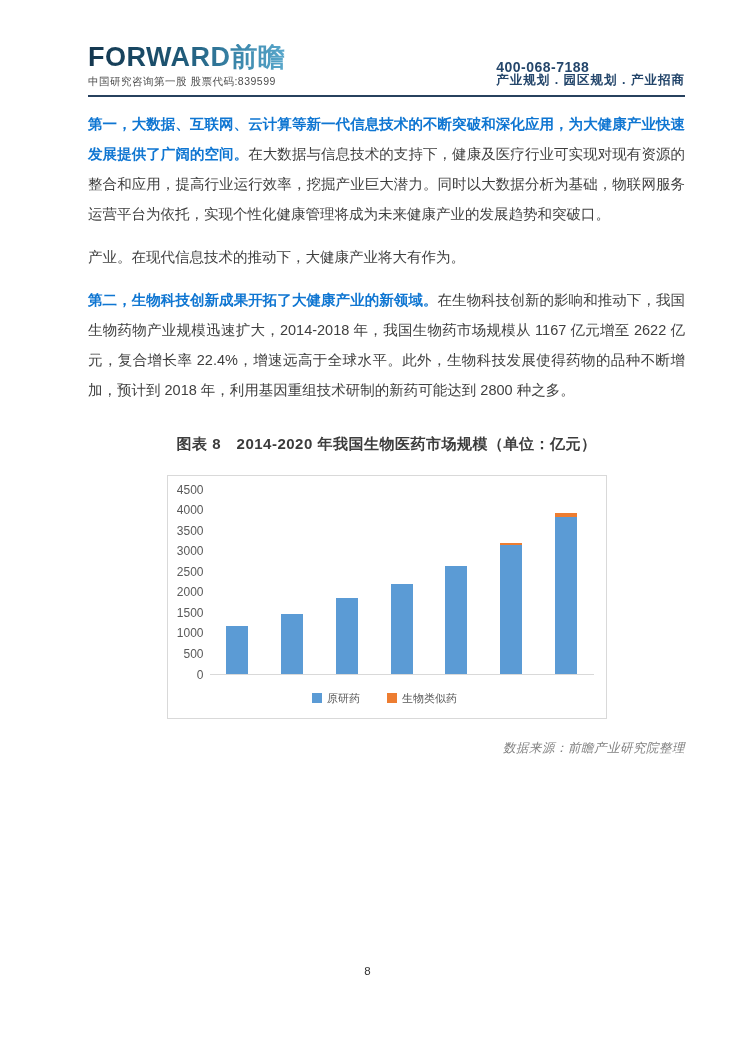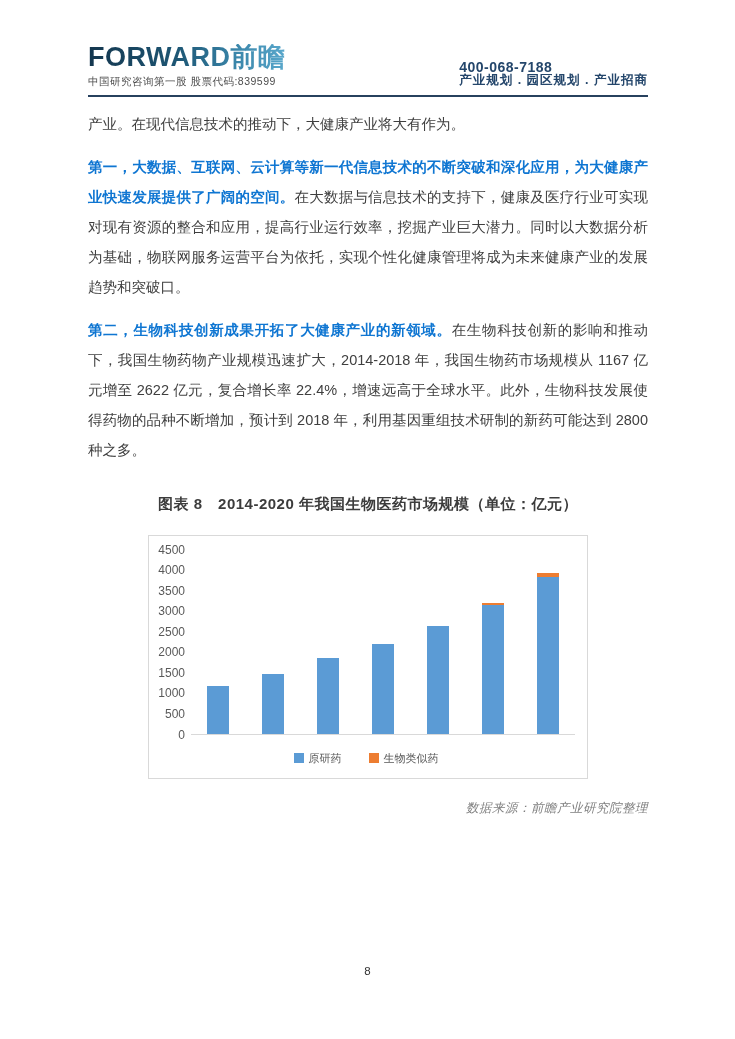--- a/index.html
+++ b/index.html
@@ -2,21 +2,21 @@
 <html><head>
 <meta charset="utf-8">
 <style>
   * { margin:0; padding:0; box-sizing:border-box; }
   html,body { background:#ffffff; }
   body {
     width:735px; height:1039px; overflow:hidden; position:relative;
     font-family:"Liberation Sans","DejaVu Sans",sans-serif;
     color:#3f3f3f;
   }
-  .page { width:735px; height:1039px; padding:0 87px 0 88px; }
+  .page { width:735px; height:1039px; padding:0 50px 0 88px; }
 
   
   .header {
     padding-top:44px; display:flex; justify-content:space-between; align-items:flex-end;
     border-bottom:2px solid #27415e; padding-bottom:8px;
   }
   .logo-block { line-height:1; }
   .logo-line { font-weight:bold; font-size:27px; letter-spacing:0.5px;
     background:linear-gradient(90deg,#14364e 0%, #1d5674 45%, #3a86aa 75%, #5aa8cc 100%);
     -webkit-background-clip:text; background-clip:text; color:transparent;
@@ -90,23 +90,23 @@
       <div class="logo-line"><span>FORWARD</span><span>前瞻</span></div>
       <div class="logo-sub">中国研究咨询第一股  股票代码:839599</div>
     </div>
     <div class="header-right">
       <div class="phone">400-068-7188</div>
       <div class="tagline">产业规划 . 园区规划 . 产业招商</div>
     </div>
   </div>
 
   <div class="content">
+    <p class="para"><span class="hl">第一，大数据、互联网、云计算等新一代信息技术的不断突破和深化应用，为大健康产业快速发展提供了广阔的空间。</span><span>在大数据与信息技术的支持下，健康及医疗行业可实现对现有资源的整合和应用，提高行业运行效率，挖掘产业巨大潜力。同时以大数据分析为基础，物联网服务运营平台为依托，实现个性化健康管理将成为未来健康产业的发展趋势和突破口。</span></p>
+
     <p class="para"><span>产业。在现代信息技术的推动下，大健康产业将大有作为。</span></p>
-
-    <p class="para"><span class="hl">第一，大数据、互联网、云计算等新一代信息技术的不断突破和深化应用，为大健康产业快速发展提供了广阔的空间。</span><span>在大数据与信息技术的支持下，健康及医疗行业可实现对现有资源的整合和应用，提高行业运行效率，挖掘产业巨大潜力。同时以大数据分析为基础，物联网服务运营平台为依托，实现个性化健康管理将成为未来健康产业的发展趋势和突破口。</span></p>
 
     <p class="para"><span class="hl">第二，生物科技创新成果开拓了大健康产业的新领域。</span><span>在生物科技创新的影响和推动下，我国生物药物产业规模迅速扩大，2014-2018 年，我国生物药市场规模从 1167 亿元增至 2622 亿元，复合增长率 22.4%，增速远高于全球水平。此外，生物科技发展使得药物的品种不断增加，预计到 2018 年，利用基因重组技术研制的新药可能达到 2800 种之多。</span></p>
 
     <div class="fig-title">图表 8　2014-2020 年我国生物医药市场规模（单位：亿元）</div>
 
     <div class="chart-box">
       <div class="chart-inner">
         <div class="y-axis">
             <div class="ytick" style="bottom: 100%;">4500</div>
             <div class="ytick" style="bottom: 88.8889%;">4000</div>

